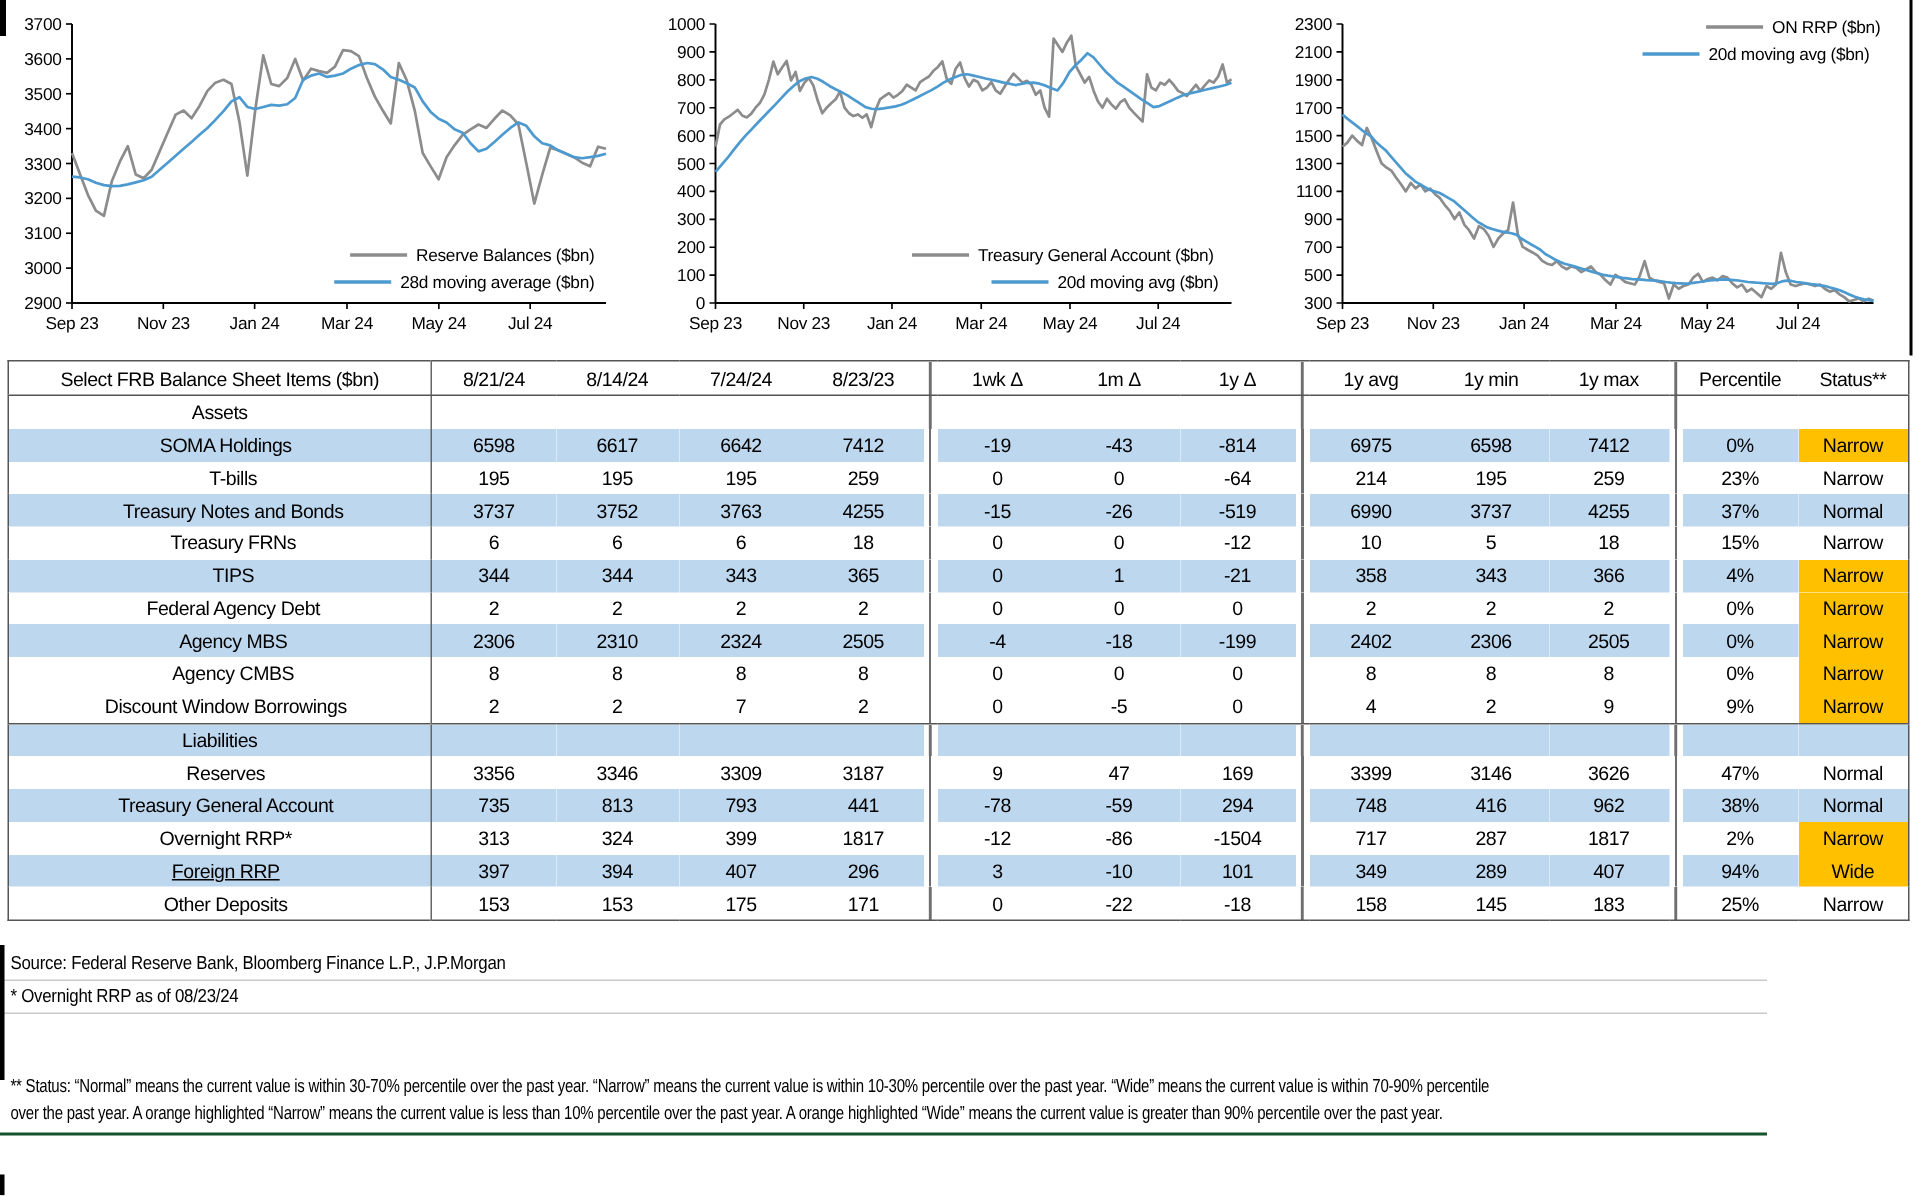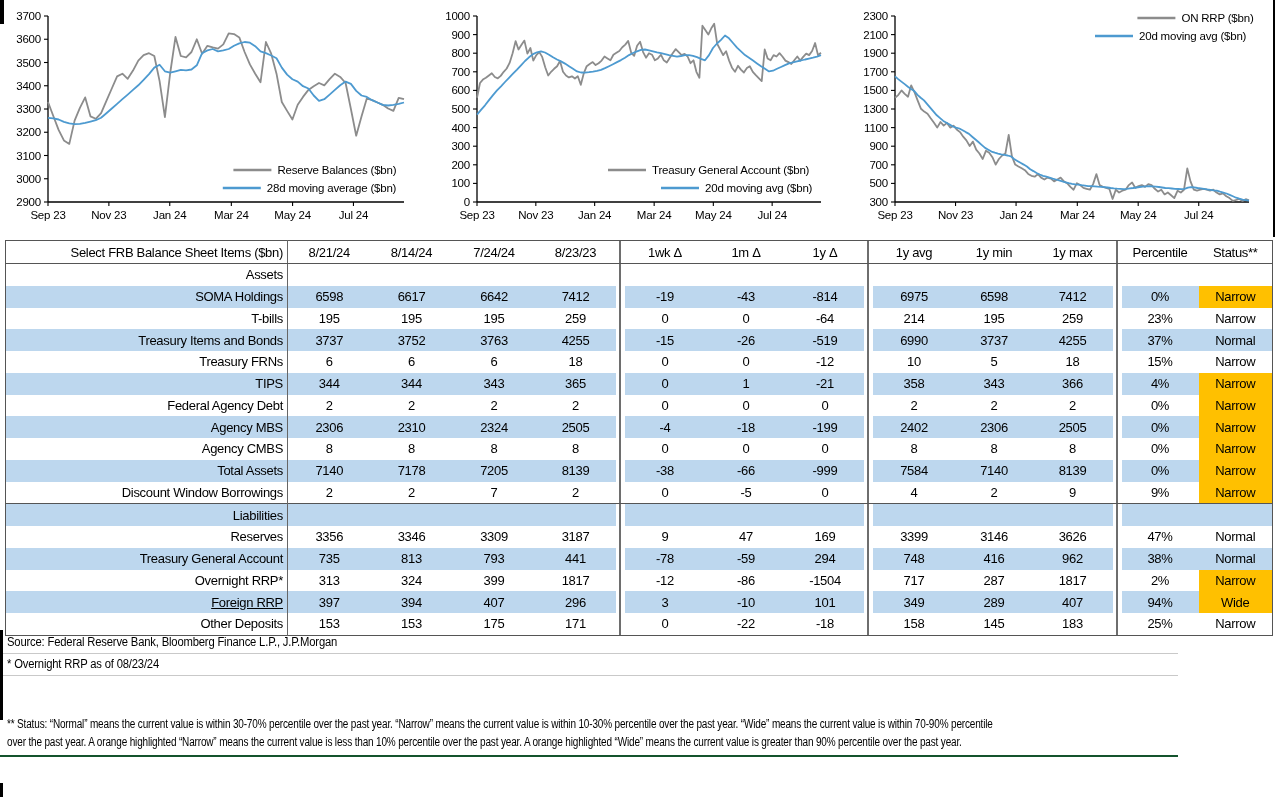--- a/index.html
+++ b/index.html
@@ -9,21 +9,21 @@
   .charts{position:absolute;top:0;left:0;width:1281px;height:238px;display:flex;}
   .chart{position:relative;height:238px;}
   .chart svg{display:block;margin-top:4px;}
   .chart svg text{font-family:"Liberation Sans",sans-serif;fill:#000;letter-spacing:-0.2px;}
   
   table.bs{position:absolute;top:240px;left:5px;width:1267px;border-collapse:collapse;
            table-layout:fixed;font-size:13px;letter-spacing:-0.3px;border:1px solid #555;}
   table.bs td{padding:0 4px;height:21.76px;white-space:nowrap;overflow:hidden;font-weight:normal;}
   table.bs tr.head td{height:22px;border-bottom:1px solid #555;}
   td.num{text-align:center;}
-  td.label{text-align:right;border-right:1px solid #666;}
+  td.label{text-align:center;border-right:1px solid #666;}
   tr.shade td{background:#BDD7EE;}
   td.sp{padding:0;background:linear-gradient(to right,#fff 0 3.5px,#6e6e6e 3.5px 5px,#fff 5px 100%) !important;}
   td.hl{background:#FFC000 !important;}
   tr.divider td{border-top:1px solid #555;margin-left:36px;}
   .bold{font-weight:bold;}
   
   .footer{position:absolute;top:632px;left:0;width:1178px;font-size:12.5px;letter-spacing:-0.2px;}
   .frow{height:21px;line-height:21px;padding-left:7px;border-bottom:1px solid #c9c9c9;white-space:nowrap;}
   .fpar{padding:3px 0 4px 7px;border-bottom:2px solid #14532d;margin-top:36px;}
   .fline{height:18px;line-height:18px;white-space:nowrap;}
@@ -262,21 +262,21 @@
           <td class="num">-64</td>
           <td class="sp"></td>
           <td class="num">214</td>
           <td class="num">195</td>
           <td class="num">259</td>
           <td class="sp"></td>
           <td class="num">23%</td>
           <td class="num">Narrow</td>
         </tr>
         <tr class="shade">
-          <td class="label" style="padding-left: 22px;">Treasury Items and Bonds</td>
+          <td class="label" style="padding-left: 22px;">Treasury Notes and Bonds</td>
           <td class="num">3737</td>
           <td class="num">3752</td>
           <td class="num">3763</td>
           <td class="num">4255</td>
           <td class="sp"></td>
           <td class="num">-15</td>
           <td class="num">-26</td>
           <td class="num">-519</td>
           <td class="sp"></td>
           <td class="num">6990</td>
@@ -365,38 +365,20 @@
           <td class="num">8</td>
           <td class="num">8</td>
           <td class="sp"></td>
           <td class="num">0</td>
           <td class="num">0</td>
           <td class="num">0</td>
           <td class="sp"></td>
           <td class="num">8</td>
           <td class="num">8</td>
           <td class="num">8</td>
-          <td class="sp"></td>
-          <td class="num">0%</td>
-          <td class="num hl">Narrow</td>
-        </tr>
-        <tr class="shade">
-          <td class="label" style="padding-left: 12px;">Total Assets</td>
-          <td class="num">7140</td>
-          <td class="num">7178</td>
-          <td class="num">7205</td>
-          <td class="num">8139</td>
-          <td class="sp"></td>
-          <td class="num">-38</td>
-          <td class="num">-66</td>
-          <td class="num">-999</td>
-          <td class="sp"></td>
-          <td class="num">7584</td>
-          <td class="num">7140</td>
-          <td class="num">8139</td>
           <td class="sp"></td>
           <td class="num">0%</td>
           <td class="num hl">Narrow</td>
         </tr>
         <tr class="">
           <td class="label" style="padding-left: 12px;">Discount Window Borrowings</td>
           <td class="num">2</td>
           <td class="num">2</td>
           <td class="num">7</td>
           <td class="num">2</td>

